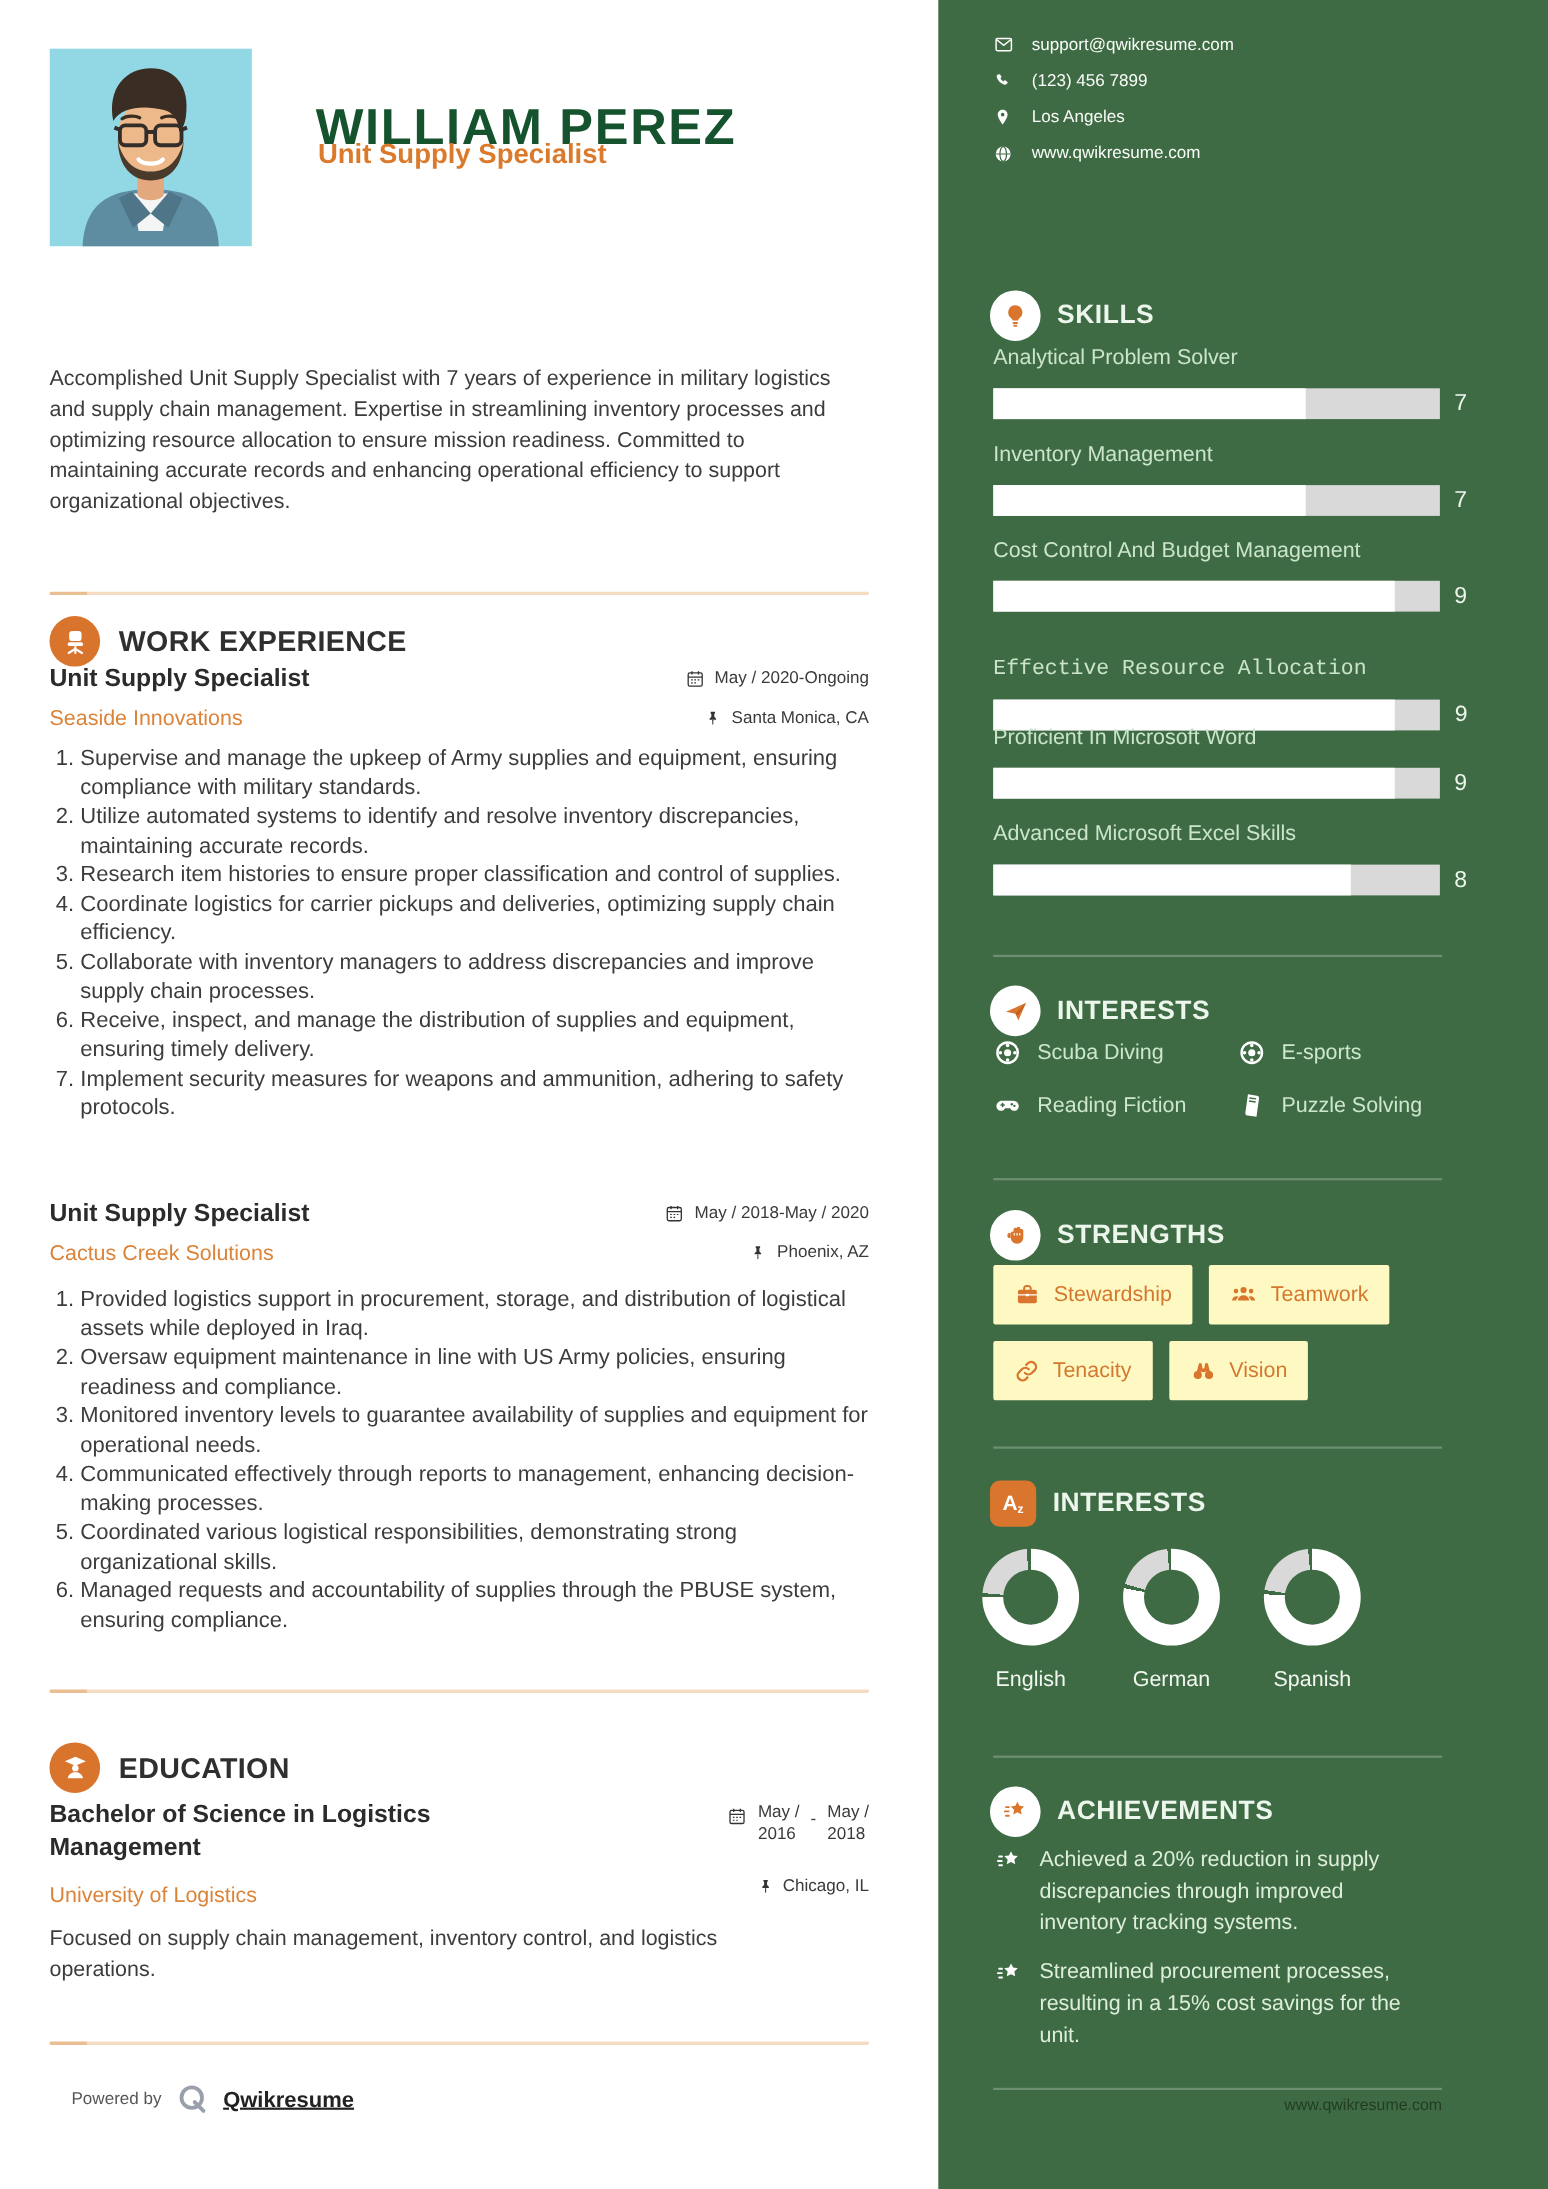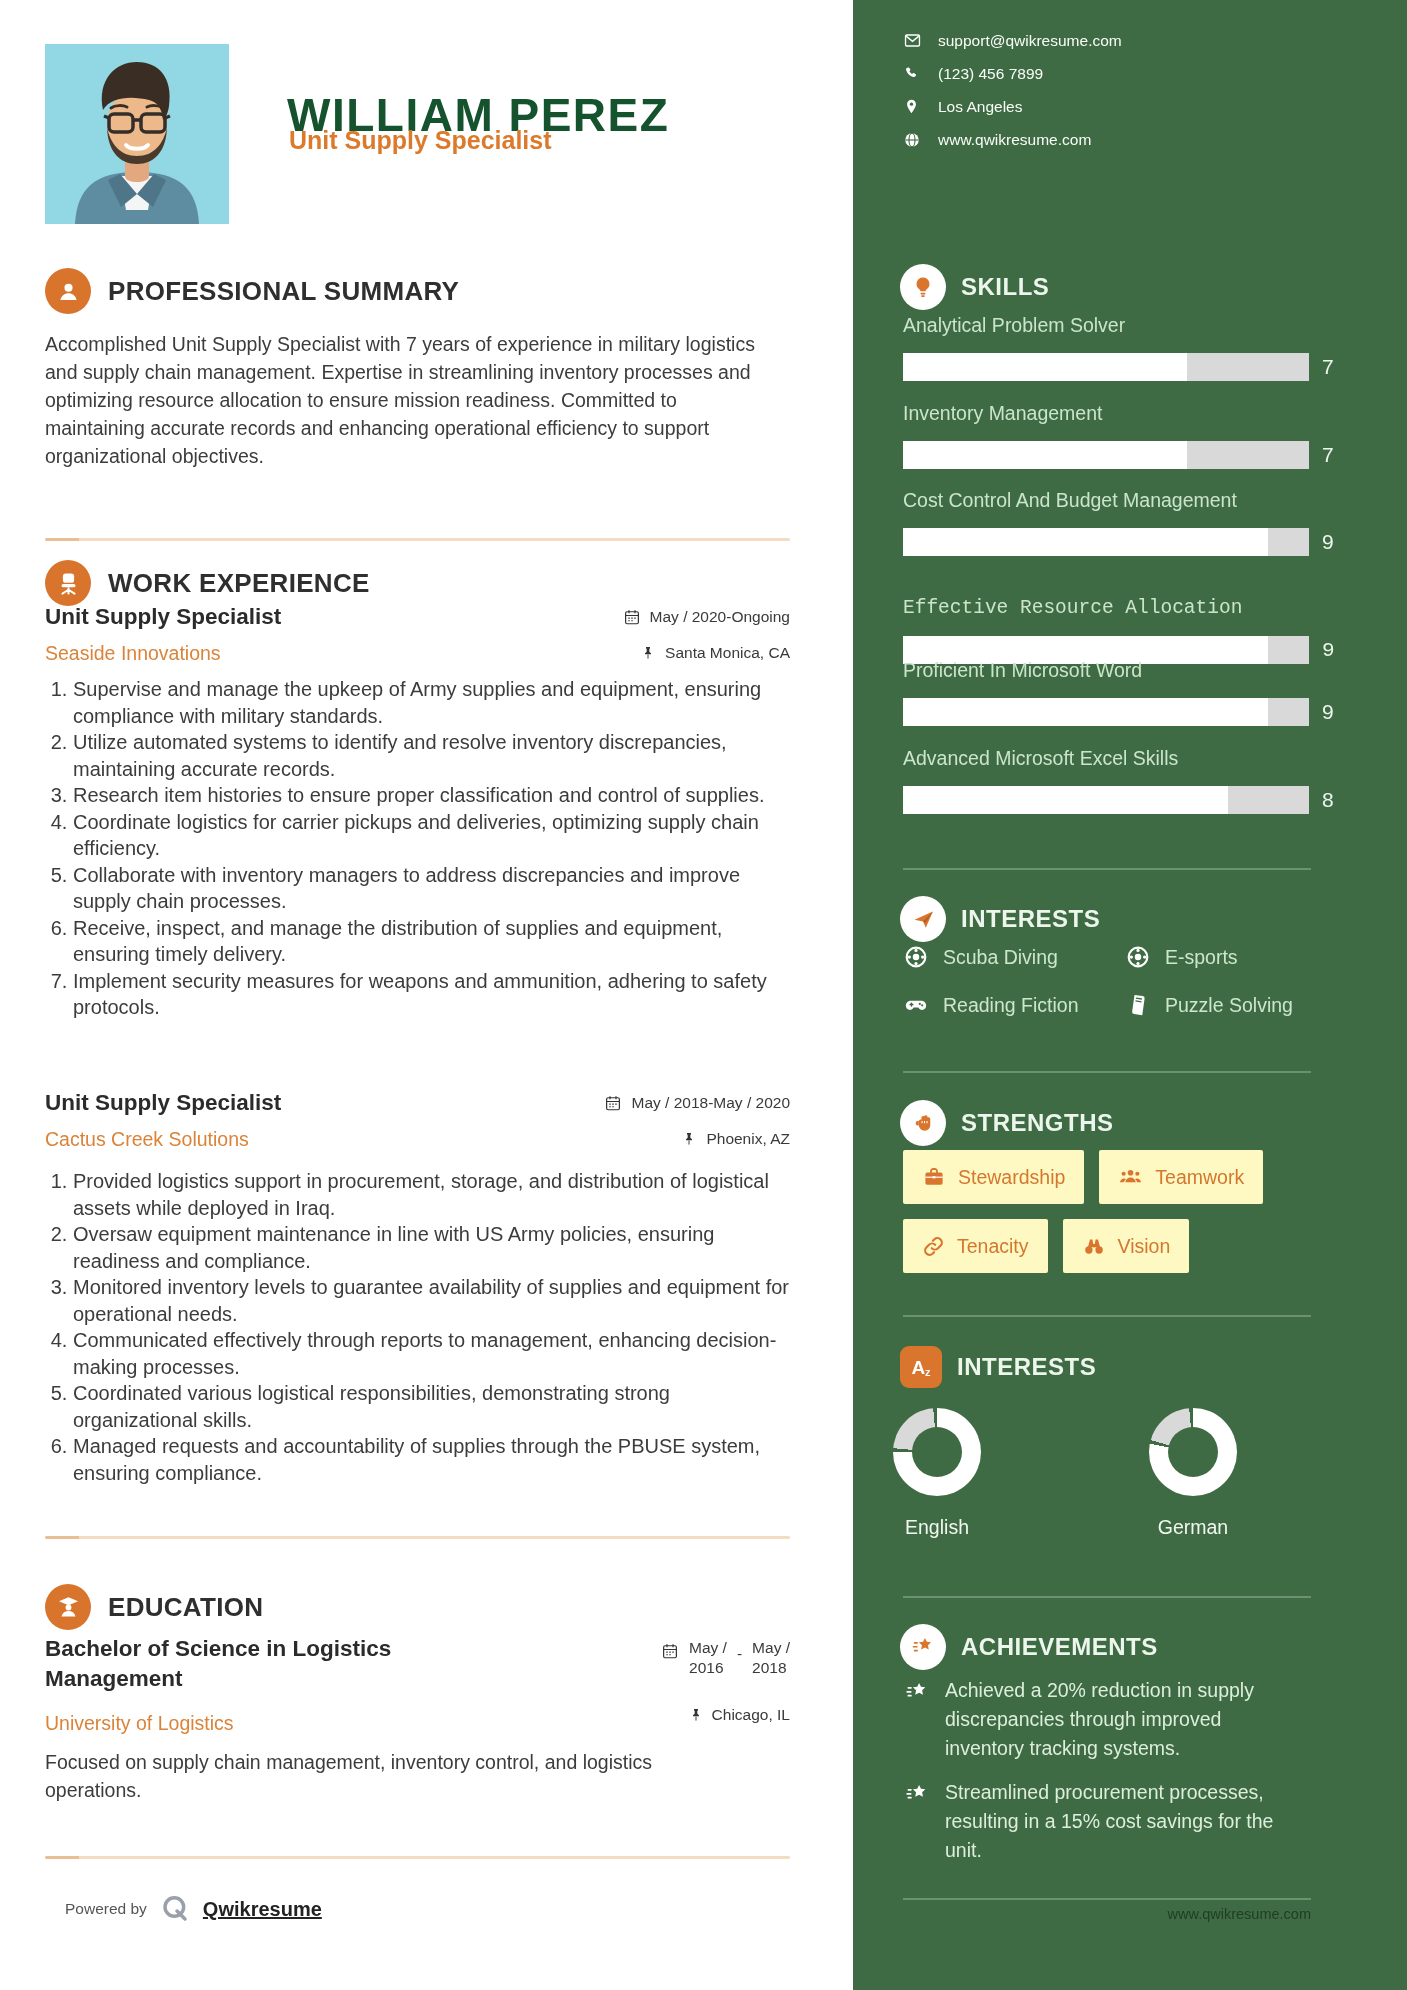--- a/index.html
+++ b/index.html
@@ -90,29 +90,20 @@
         <rect x="96" y="70" width="24" height="18" rx="5"></rect>
         <path d="M88 76h8M64 74l-5-2M120 74l5-2"></path>
       </g>
       <path d="M66 64c4-3 12-3 16-1M102 63c4-2 12-2 16 1" stroke="#3A2E24" stroke-width="3" fill="none" stroke-linecap="round"></path>
     </svg>
   </div>
 
   <div class="l-abs name">WILLIAM PEREZ</div>
   <div class="l-abs title-top">Unit Supply Specialist</div>
 
-  <div class="l-abs l-head" style="left:45px;top:268px;">
-    <span class="circle">
-      <svg viewBox="0 0 24 24" width="27" height="27">
-          <circle cx="12" cy="8.6" r="3.6" fill="#fff"></circle>
-          <path d="M4.8 19.6c.9-4 3.8-6 7.2-6s6.3 2 7.2 6z" fill="#fff"></path>
-        </svg>
-    </span>
-    <span class="l-head-txt">PROFESSIONAL SUMMARY</span>
-  </div>
   <div class="l-abs body-txt summary-text">Accomplished Unit Supply Specialist with 7 years of experience in military logistics and supply chain management. Expertise in streamlining inventory processes and optimizing resource allocation to ensure mission readiness. Committed to maintaining accurate records and enhancing operational efficiency to support organizational objectives.</div>
 
   <div class="l-abs ldiv" style="top:538px;"></div>
 
   <div class="l-abs l-head" style="left:45px;top:560px;">
     <span class="circle">
       <svg viewBox="0 0 24 24" width="27" height="27" fill="#fff">
           <rect x="7" y="3.2" width="10" height="8.2" rx="2.6"></rect>
           <rect x="5.8" y="12.4" width="12.4" height="3" rx="1.5"></rect>
           <rect x="11.2" y="15.4" width="1.6" height="2.6"></rect>
@@ -473,20 +464,26 @@
             <div class="donut-hole"></div>
           </div>
         <span class="lang-name">English</span>
       </div>
       <div class="lang">
         <div class="donut" style="background: conic-gradient(rgb(255, 255, 255) 0deg, rgb(255, 255, 255) 280.8deg, rgb(62, 107, 67) 280.8deg, rgb(62, 107, 67) 285.8deg, rgb(217, 217, 217) 285.8deg, rgb(217, 217, 217) 355deg, rgb(62, 107, 67) 355deg, rgb(62, 107, 67) 360deg);">
             <div class="donut-hole"></div>
           </div>
         <span class="lang-name">German</span>
       </div>
+      <div class="lang">
+        <div class="donut" style="background: conic-gradient(rgb(255, 255, 255) 0deg, rgb(255, 255, 255) 273.6deg, rgb(62, 107, 67) 273.6deg, rgb(62, 107, 67) 278.6deg, rgb(217, 217, 217) 278.6deg, rgb(217, 217, 217) 355deg, rgb(62, 107, 67) 355deg, rgb(62, 107, 67) 360deg);">
+            <div class="donut-hole"></div>
+          </div>
+        <span class="lang-name">Spanish</span>
+      </div>
     </div>
 
     <div class="r-abs rdiv" style="top:1596px;"></div>
 
     <div class="r-abs r-head" style="left:47px;top:1624px;">
       <span class="circle">
         <svg viewBox="0 0 24 24" width="26" height="26">
             <path fill="#D9752C" d="M13.8 3.6l1.7 3.5 3.9.6-2.8 2.7.7 3.9-3.5-1.8-3.5 1.8.7-3.9-2.8-2.7 3.9-.6z"></path>
             <g stroke="#D9752C" stroke-width="1.5" stroke-linecap="round">
               <path d="M4.2 8.2h2.4M3.2 11.8h3.2M4.2 15.4h2.4"></path>

